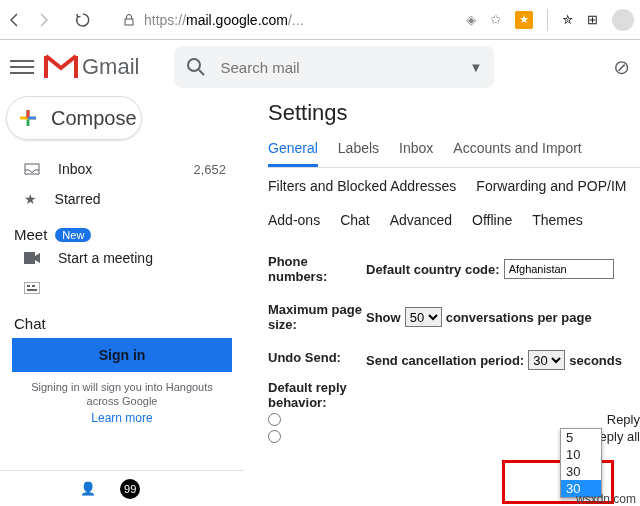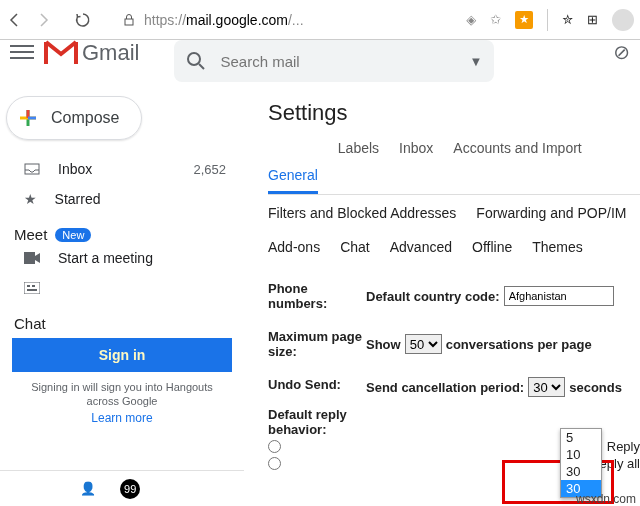--- a/index.html
+++ b/index.html
@@ -7,50 +7,50 @@
 .browser-bar { height: 40px; border-bottom: 1px solid #ccc; display: flex; align-items: center; padding: 0 6px; gap: 10px; }
 .bbtn { width: 18px; height: 18px; display: flex; align-items: center; justify-content: center; color: #555; }
 .bbtn.dis { color: #bbb; }
 .url-wrap { display: flex; align-items: center; gap: 8px; margin-left: 20px; }
 .url { color: #000; font-size: 14px; }
 .url .gray { color: #888; }
 .browser-right { margin-left: auto; display: flex; gap: 14px; align-items: center; }
 .badge-or { width: 18px; height: 18px; background: #f79b00; border-radius: 2px; display: flex; align-items: center; justify-content: center; color: #fff; font-size: 11px; }
 .avatar { width: 22px; height: 22px; background: #ddd; border-radius: 50%; }
 
-.gmail-header { height: 54px; display: flex; align-items: flex-start; padding: 0 10px; }
+.gmail-header { height: 54px; display: flex; align-items: center; padding: 0 10px; }
 .ham { width: 24px; height: 24px; display: flex; flex-direction: column; justify-content: center; gap: 4px; margin-right: 10px; cursor: pointer; }
 .ham span { height: 2px; background: #5f6368; }
 .logo-txt { font-size: 22px; color: #5f6368; margin-left: 4px; }
 .search { margin-left: 35px; width: 320px; height: 42px; background: #f1f3f4; border-radius: 8px; display: flex; align-items: center; padding: 0 12px; color: #5f6368; gap: 14px; }
 .search input { border: none; background: transparent; outline: none; font-size: 15px; flex: 1; color: #5f6368; }
 .search .drop { margin-left: auto; }
 .gright { margin-left: auto; font-size: 20px; color: #5f6368; }
 
 .body-wrap { display: flex; height: calc(506px - 40px - 54px); }
 .sidebar { width: 244px; border-right: none; display: flex; flex-direction: column; padding-top: 2px; position: relative; }
 .compose { margin-left: 6px; width: 136px; height: 44px; border: 1px solid #dadce0; border-radius: 22px; display: flex; align-items: center; padding-left: 10px; gap: 12px; box-shadow: 0 1px 2px rgba(0,0,0,0.12); cursor: pointer; }
-.compose-txt { font-size: 16px; color: #3c4043; text-align: center; }
+.compose-txt { font-size: 20px; color: #3c4043; text-align: center; }
 .nav { margin-top: 14px; }
 .nav-item { display: flex; align-items: center; height: 30px; padding-left: 24px; gap: 18px; color: #202124; font-size: 14px; cursor: pointer; }
 .nav-item .cnt { margin-left: auto; margin-right: 18px; color: #5f6368; font-size: 13px; }
 .sec-title { display: flex; align-items: center; gap: 8px; padding-left: 14px; margin-top: 12px; font-size: 15px; font-weight: 500; }
 .pill { background: #1a73e8; color: #fff; font-size: 11px; padding: 1px 7px; border-radius: 10px; font-weight: normal; }
 .chat-title { padding-left: 14px; margin-top: 12px; font-size: 15px; font-weight: 500; }
-.signin { margin: 6px 12px 0 12px; background: #1a73e8; color: #fef9c3; border: none; width: calc(100% - 24px); height: 34px; font-size: 14px; font-weight: bold; cursor: pointer; }
+.signin { margin: 6px 12px 0 12px; background: #1a73e8; color: #0f172a; border: none; width: calc(100% - 24px); height: 34px; font-size: 14px; font-weight: bold; cursor: pointer; }
 .hint { font-size: 11px; color: #5f6368; text-align: center; margin-top: 8px; padding: 0 20px; line-height: 1.3; }
 .learn { font-size: 12px; color: #1a73e8; text-align: center; margin-top: 2px; cursor: pointer; }
 .sb-foot { margin-top: auto; height: 36px; background: #fff; border-top: 1px solid #e0e0e0; display: flex; align-items: center; padding-left: 80px; gap: 24px; }
 .sb-foot .dot { width: 20px; height: 20px; background: #000; border-radius: 50%; display: flex; align-items: center; justify-content: center; color: #fff; font-size: 11px; }
 
 .main { flex: 1; padding: 0 0 0 24px; overflow: hidden; }
 .sett-title { font-size: 22px; margin-top: 6px; margin-bottom: 14px; }
 .tabs { display: flex; gap: 20px; font-size: 14px; color: #555; flex-wrap: wrap; border-bottom: 1px solid #ddd; padding-bottom: 0; }
 .tab { padding-bottom: 8px; cursor: pointer; }
-.tab.active { color: #1a73e8; border-bottom: 3px solid #1a73e8; font-weight: 500; margin-top: 27px; }
+.tab.active { color: #1a73e8; border-bottom: 3px solid #1a73e8; font-weight: 500; }
 .tabs2, .tabs3 { display: flex; gap: 20px; font-size: 14px; color: #222; margin-top: 10px; flex-wrap: wrap; }
 .setrow { display: flex; margin-top: 18px; font-size: 13px; }
 .setrow .lab { width: 98px; font-weight: bold; }
 .setrow .val { display: flex; align-items: center; gap: 4px; flex-wrap: wrap; }
 .sel { border: 1px solid #767676; background: #efefef; font-size: 13px; height: 20px; }
 .inp { border: 1px solid #767676; font-size: 11px; height: 20px; padding: 0 4px; width: 110px; }
 .radio-row { display: flex; align-items: center; gap: 6px; font-size: 13px; margin-top: 2px; justify-content: space-between; }
 
 .dd { position: absolute; right: 38px; bottom: 8px; width: 42px; border: 1px solid #999; background: #fff; box-shadow: 0 2px 4px rgba(0,0,0,0.3); font-size: 13px; z-index: 10; }
 .dd div { padding: 0 5px; line-height: 17px; }

